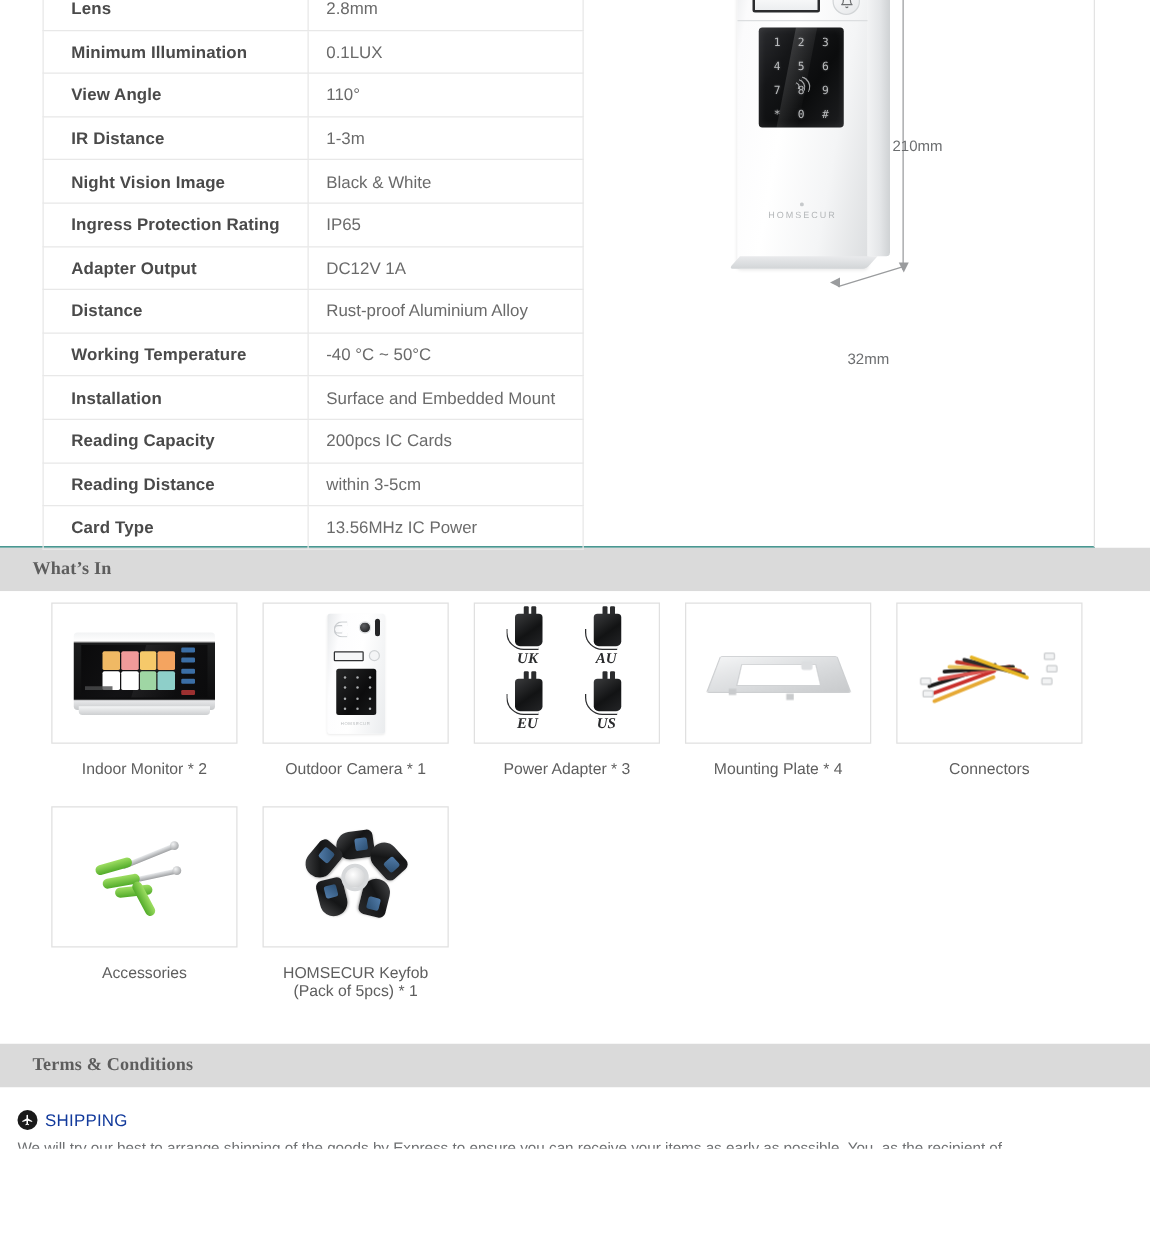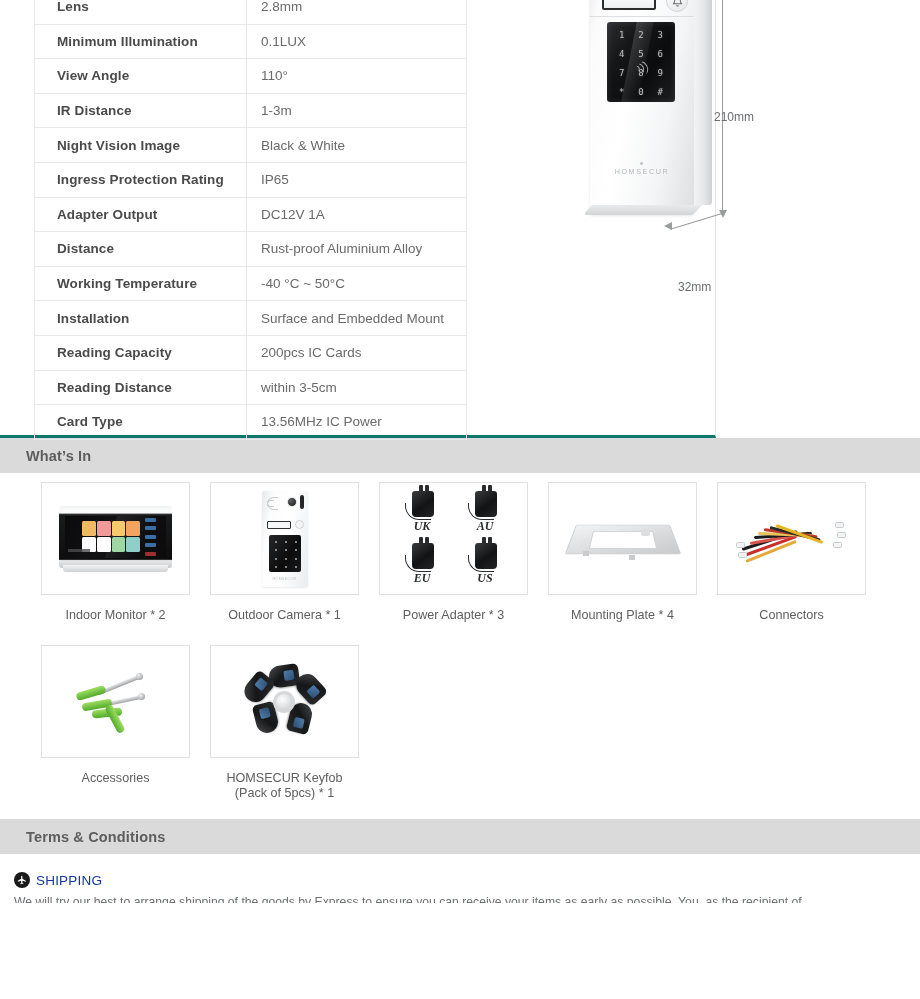--- a/index.html
+++ b/index.html
@@ -18,24 +18,24 @@
   
   .specs-section {
     position: relative;
     width: 920px;
     height: 438px;
     background: #ffffff;
   }
   .specs-inner {
     position: absolute;
     left: 0; top: 0;
-    width: 716px;
+    width: 876px;
     height: 438px;
     border-right: 1px solid #e3e3e3;
-    border-bottom: 3px solid #0f766e;
+    border-bottom: 1px solid #0f766e;
   }
   table.spec-table {
     position: absolute;
     left: 34px;
     top: -11px;
     width: 432px;
     border-collapse: collapse;
     table-layout: fixed;
   }
   table.spec-table td {
@@ -192,20 +192,21 @@
   }
 
   
   .section-bar {
     width: 920px;
     height: 35px;
     background: #dadada;
     display: flex;
     align-items: center;
     padding-left: 26px;
+    font-family: Liberation Serif, serif;
   }
   .section-bar .title {
     font-size: 14.5px;
     font-weight: bold;
     color: #5d5d5d;
     letter-spacing: 0.15px;
   }
 
   
   .whatsin-body { width: 920px; background: #ffffff; padding-top: 9px; }
@@ -735,21 +736,21 @@
             <div class="fob" style="left:14px;top:44px;transform:rotate(-104deg)"></div>
             <div class="fob" style="left:6px;top:14px;transform:rotate(-50deg)"></div>
             <div class="ring"></div>
           </div>
         </div>
         <div class="tile-caption">HOMSECUR Keyfob<br>(Pack of 5pcs) * 1</div>
       </div>
     </div>
 </div>
 
-<div class="section-bar" style="margin-top:18px">
+<div class="section-bar" style="margin-top:34px">
   <span class="title">Terms &amp; Conditions</span>
 </div>
 
 <div class="terms-body">
   <div class="shipping-head">
     <span class="ship-icon">
       <svg viewBox="0 0 24 24" fill="#ffffff">
         <path d="M21 16v-2l-8-5V3.5A1.5 1.5 0 0 0 11.5 2 1.5 1.5 0 0 0 10 3.5V9l-8 5v2l8-2.5V19l-2 1.5V22l3.5-1 3.5 1v-1.5L13 19v-5.5z"></path>
       </svg>
     </span>

